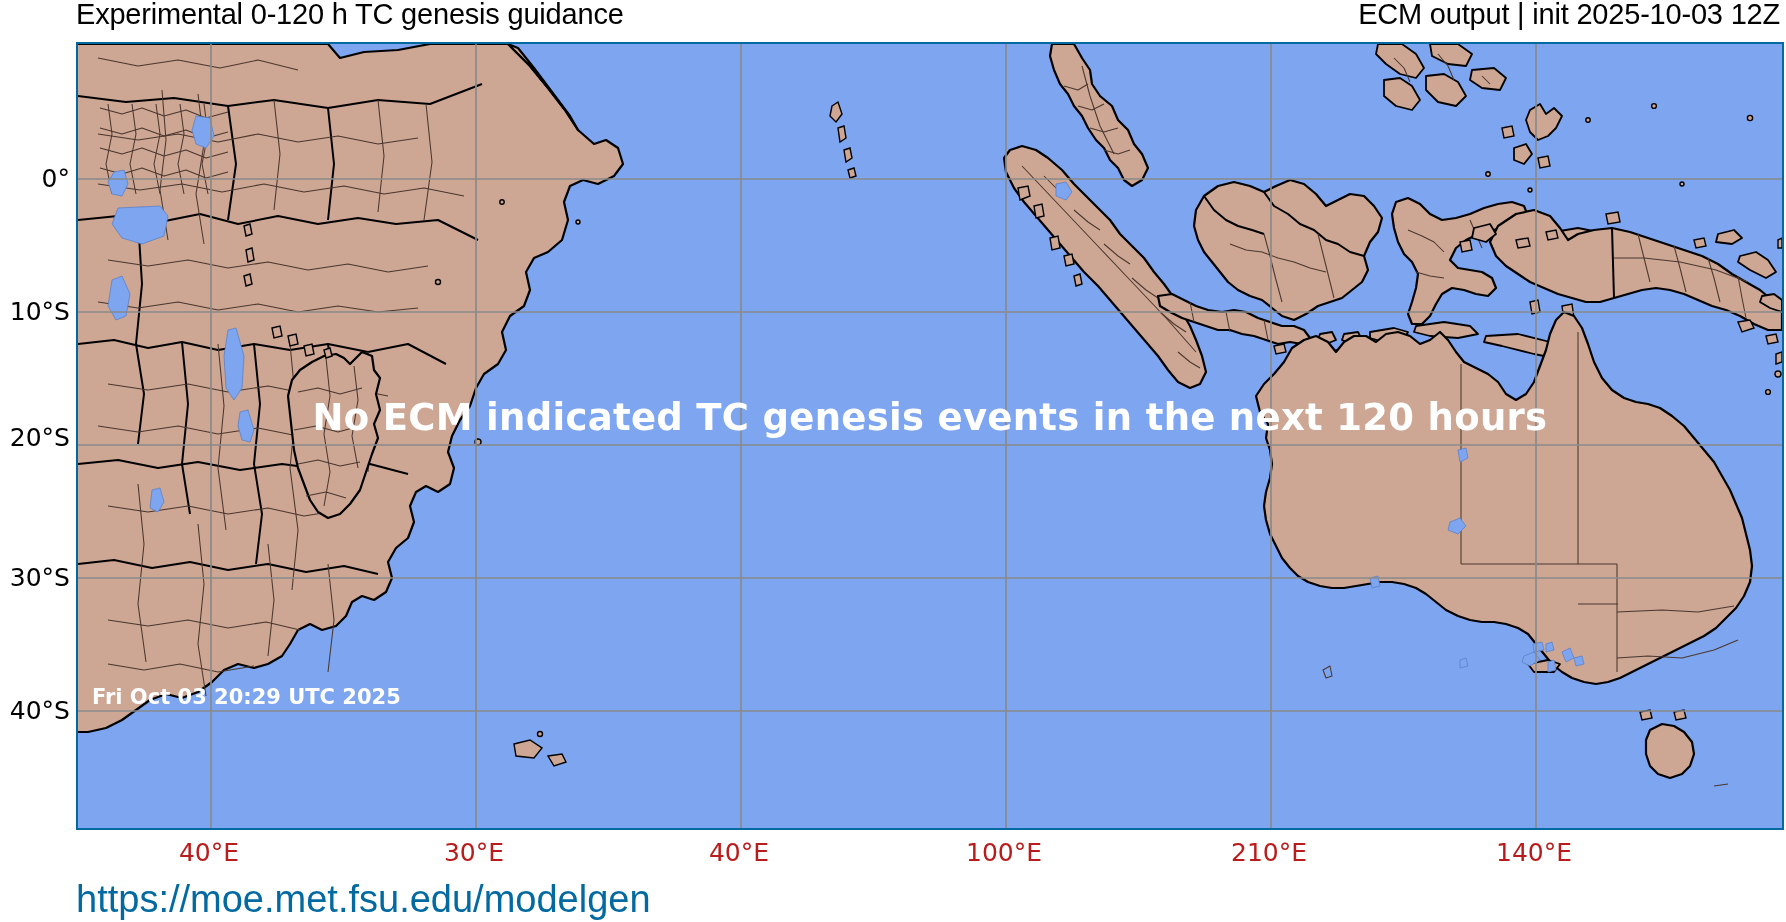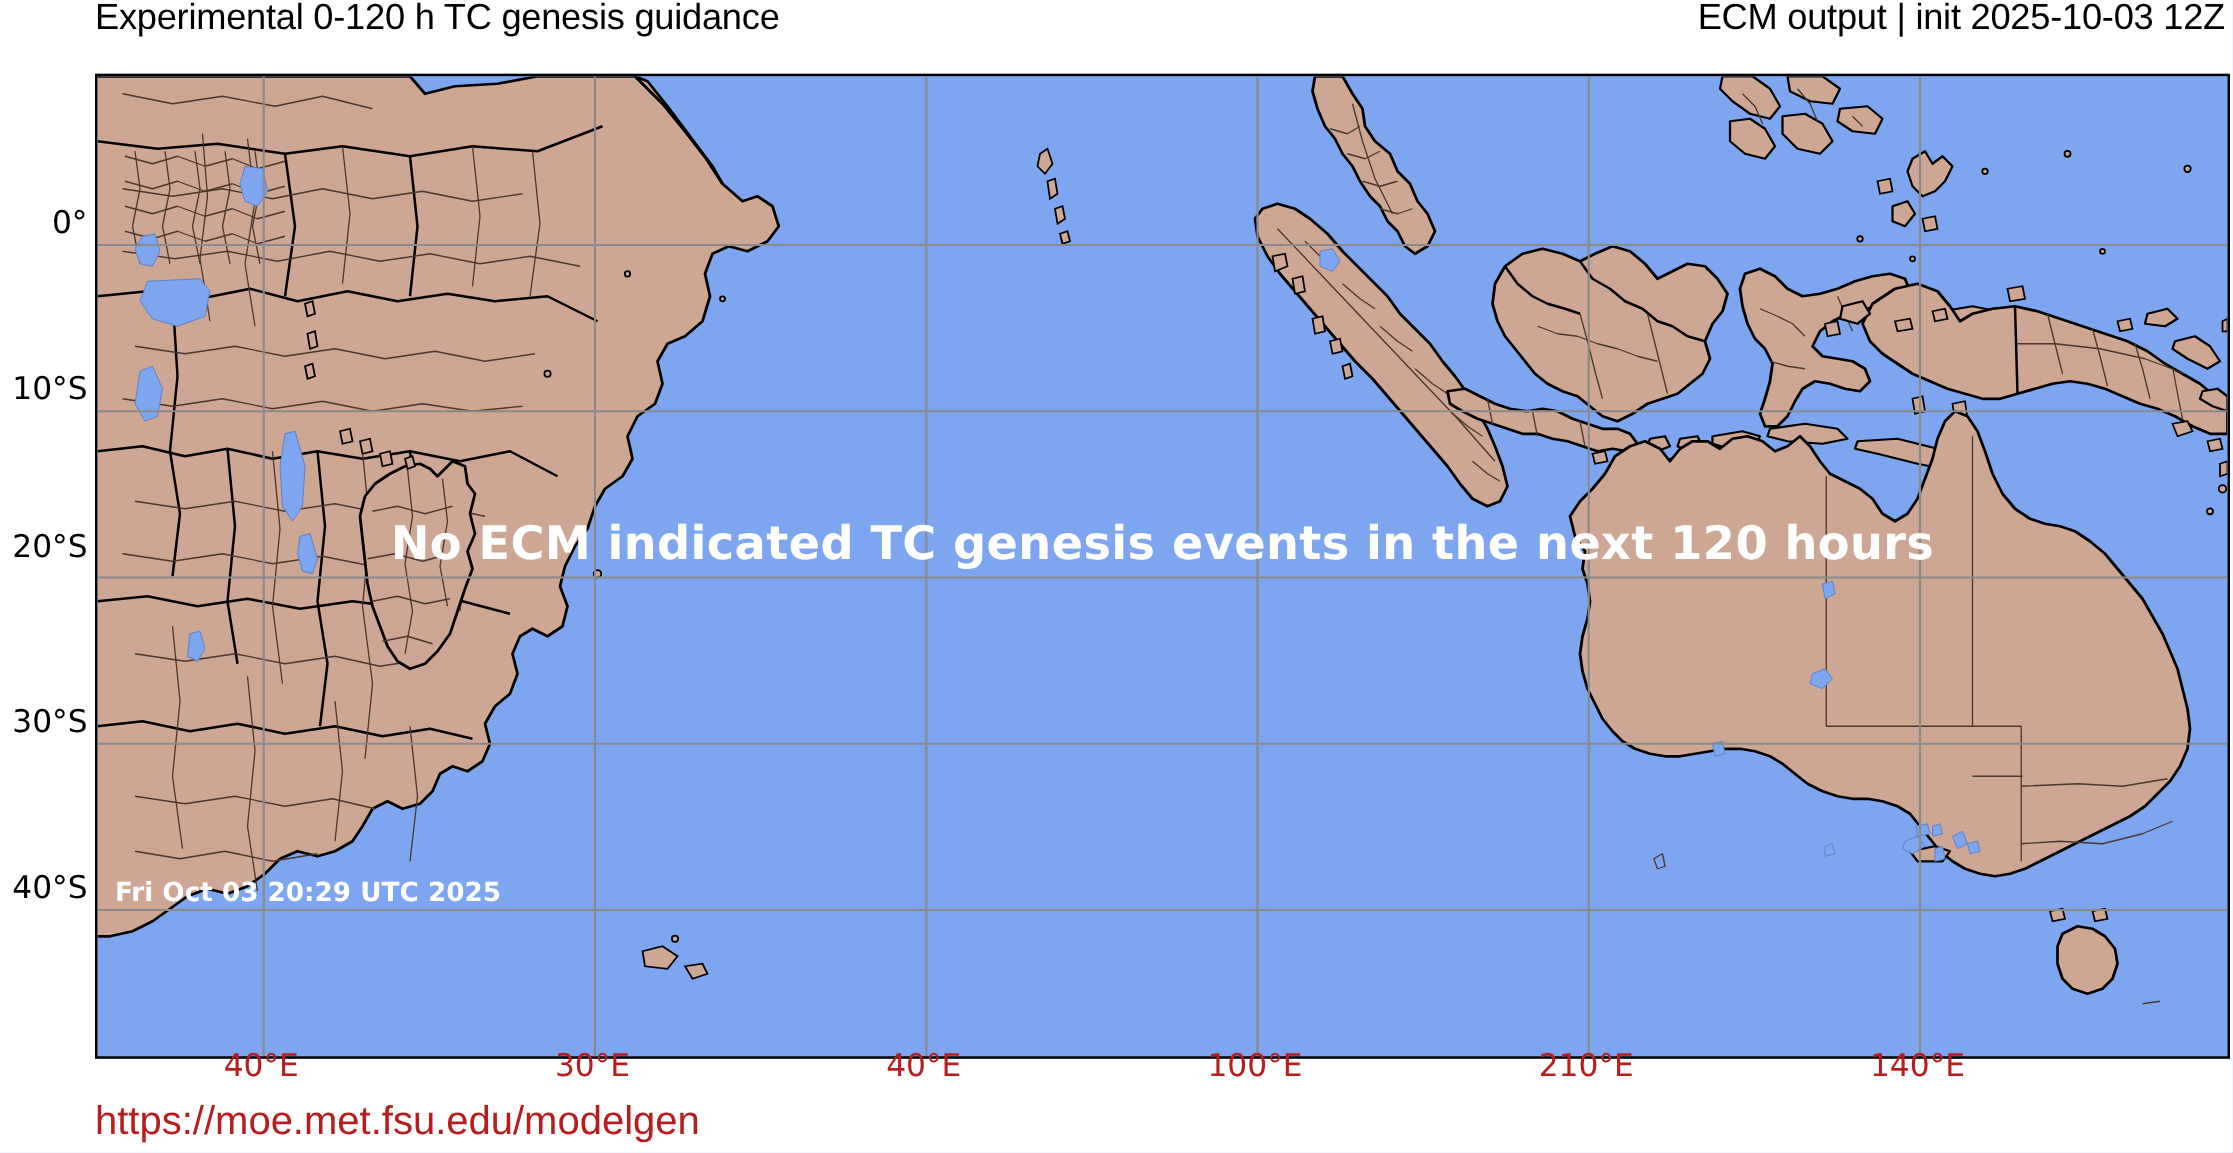--- a/index.html
+++ b/index.html
@@ -47,24 +47,24 @@
     color: #000000;
     white-space: nowrap;
     font-family: "Liberation Sans", sans-serif;
     letter-spacing: -0.2px;
   }
 
   
   #map-frame {
     position: absolute;
     left: 76px;
-    top: 59px;
+    top: 42px;
     width: 1704px;
     height: 784px;
-    border: 2px solid #000000;
+    border: 2px solid #0369a1;
     box-sizing: content-box;
     background: #7da5f0;
     overflow: hidden;
   }
   #map-clip {
     position: absolute;
     left: 0;
     top: 0;
     width: 1704px;
     height: 784px;
@@ -124,22 +124,22 @@
     white-space: nowrap;
     font-family: "DejaVu Sans", sans-serif;
     transform: translateX(-50%);
   }
 
   
   #footer-url {
     position: absolute;
     left: 76px;
     top: 878px;
-    font-size: 32px;
-    color: #b91c1c;
+    font-size: 38px;
+    color: #0369a1;
     white-space: nowrap;
     font-family: "Liberation Sans", sans-serif;
     text-decoration: none;
   }
 </style>
 </head>
 <body>
 
 <div id="page">
 

